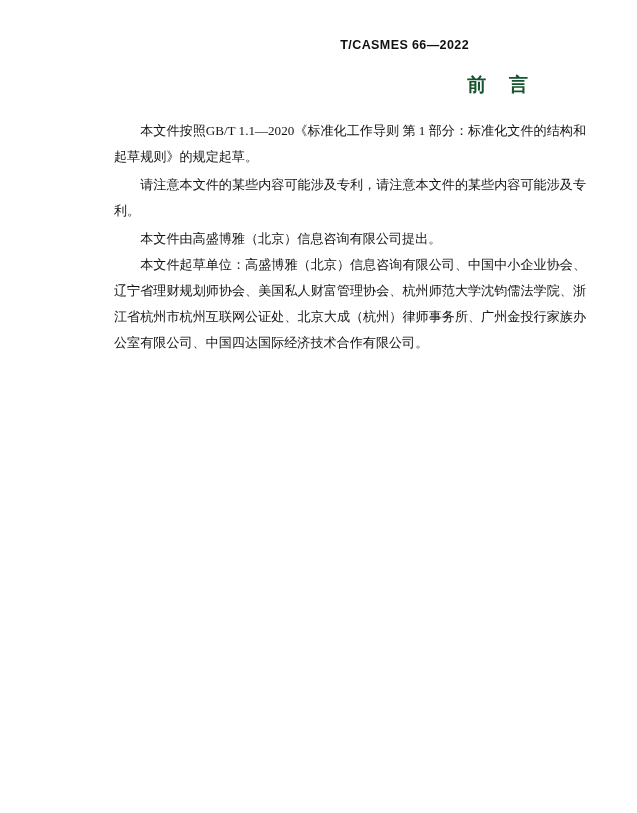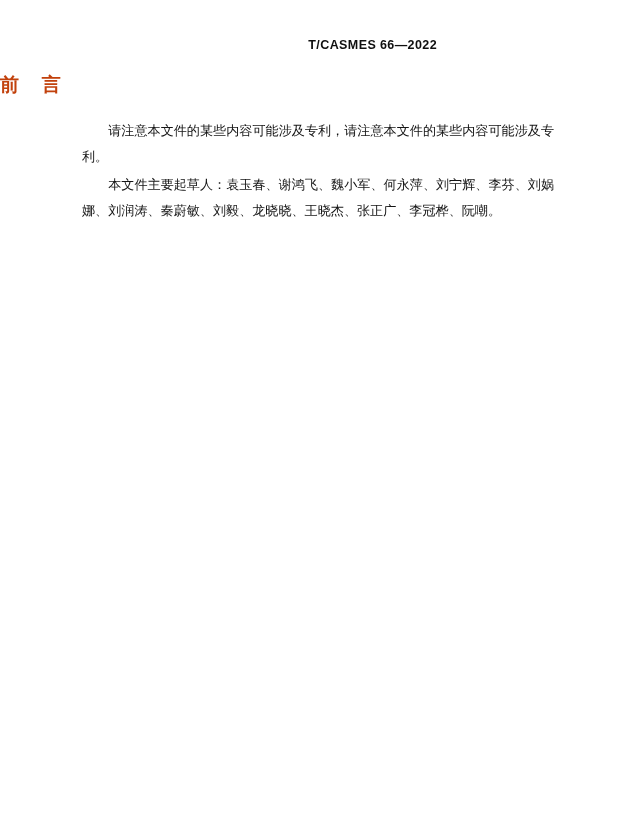--- a/index.html
+++ b/index.html
@@ -14,43 +14,44 @@
     color: #151515;
     overflow: hidden;
     position: relative;
   }
   .page {
     position: relative;
     width: 505px;
     height: 813px;
     box-sizing: border-box;
     padding: 8px;
+    margin-left: 32px;
   }
   .header-code {
     position: absolute;
     top: 38px;
     right: 68px;
     font-family: "Liberation Sans", "DejaVu Sans", sans-serif;
     font-size: 12.5px;
     font-weight: bold;
     letter-spacing: 0.4px;
     color: #101010;
     white-space: nowrap;
   }
   .doc-title {
     position: absolute;
     top: 72px;
     left: 0;
     width: 100%;
-    text-align: left;
+    text-align: right;
     font-family: "Liberation Serif", "DejaVu Serif", serif;
     font-size: 19px;
     font-weight: bold;
     letter-spacing: 9px;
-    color: #c2410c;
+    color: #14532d;
   }
   .body-block {
     position: absolute;
     top: 118px;
     left: 82px;
     width: 472px;
   }
   .para {
     font-size: 13.1px;
     line-height: 26px;
@@ -67,17 +68,19 @@
 </head>
 <body>
 
 <div class="page">
 
   <div class="header-code">T/CASMES 66—2022</div>
 
   <div class="doc-title">前 言</div>
 
   <div class="body-block">
+    <p class="para">本文件按照GB/T 1.1—2020《标准化工作导则 第 1 部分：标准化文件的结构和起草规则》的规定起草。</p>
     <p class="para">请注意本文件的某些内容可能涉及专利，请注意本文件的某些内容可能涉及专利。</p>
-    <p class="para">本文件主要起草人：袁玉春、谢鸿飞、魏小军、何永萍、刘宁辉、李芬、刘娲娜、刘润涛、秦蔚敏、刘毅、龙晓晓、王晓杰、张正广、李冠桦、阮嘲。</p>
+    <p class="para tight">本文件由高盛博雅（北京）信息咨询有限公司提出。</p>
+    <p class="para">本文件起草单位：高盛博雅（北京）信息咨询有限公司、中国中小企业协会、辽宁省理财规划师协会、美国私人财富管理协会、杭州师范大学沈钧儒法学院、浙江省杭州市杭州互联网公证处、北京大成（杭州）律师事务所、广州金投行家族办公室有限公司、中国四达国际经济技术合作有限公司。</p>
   </div>
 
 </div>
 
 </body></html>

